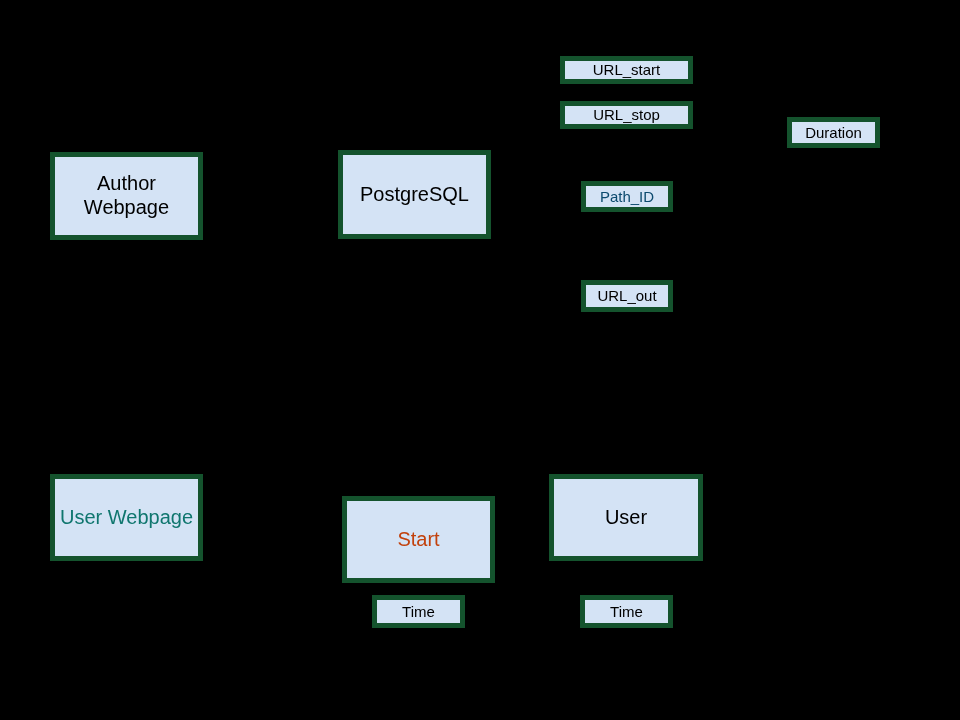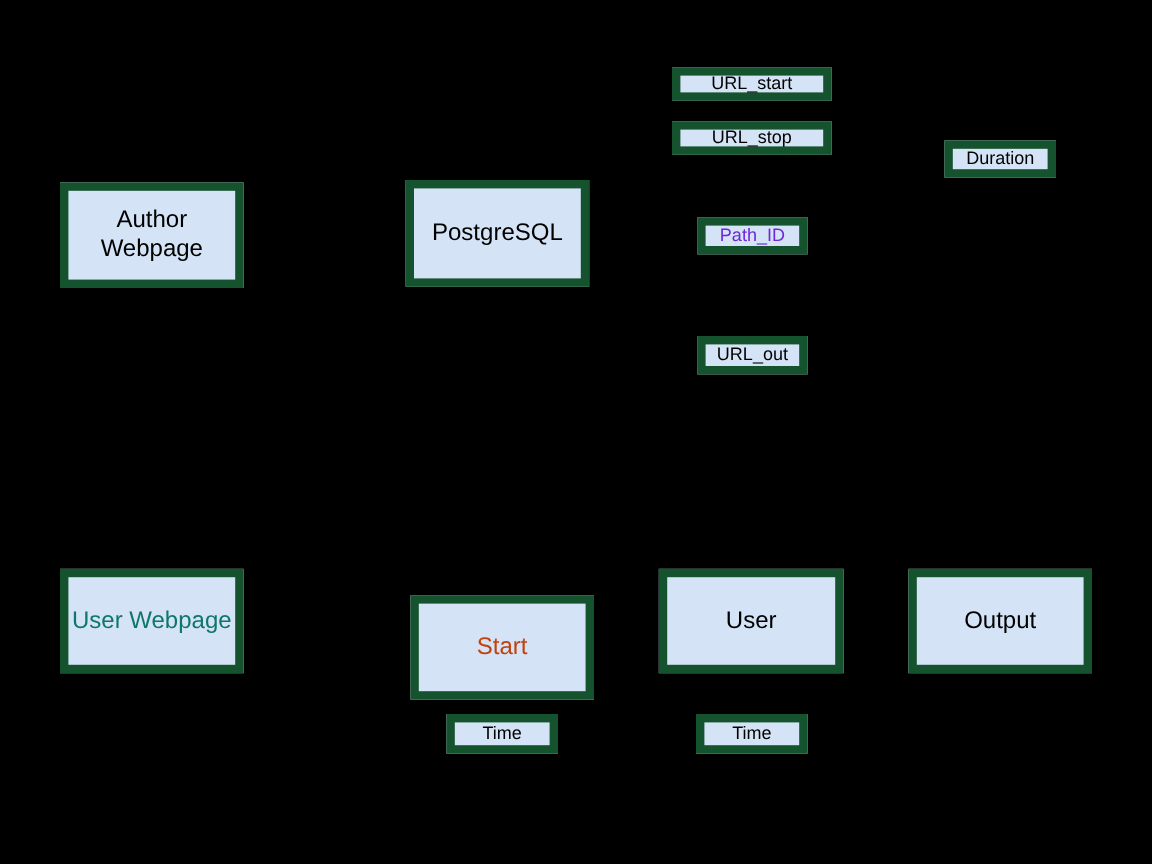--- a/index.html
+++ b/index.html
@@ -22,43 +22,42 @@
   }
   .node {
     position: absolute;
     box-sizing: border-box;
     display: flex;
     align-items: center;
     justify-content: center;
     text-align: center;
     color: #000000;
     background: #d4e3f5;
-    border: 7px solid #14532d;
+    border: 5px solid #14532d;
     line-height: 1.18;
     white-space: pre-line;
     -webkit-font-smoothing: antialiased;
   }
   .node.large {
     font-size: 20px;
   }
   .node.small {
     font-size: 15px;
   }
 </style>
 </head>
 <body>
 
 <div id="canvas" style="background: rgb(0, 0, 0);">
     <div class="node large" style="left: 50px; top: 152px; width: 153px; height: 88px; background: rgb(212, 227, 245); color: rgb(0, 0, 0);">Author
 Webpage</div>
     <div class="node large" style="left: 338px; top: 150px; width: 153px; height: 89px; background: rgb(212, 227, 245); color: rgb(0, 0, 0);">PostgreSQL</div>
     <div class="node small" style="left: 560px; top: 56px; width: 133px; height: 28px; background: rgb(212, 227, 245); color: rgb(0, 0, 0);">URL_start</div>
     <div class="node small" style="left: 560px; top: 101px; width: 133px; height: 28px; background: rgb(212, 227, 245); color: rgb(0, 0, 0);">URL_stop</div>
-    <div class="node small" style="left: 581px; top: 181px; width: 92px; height: 31px; background: rgb(212, 227, 245); color: #6d28d9;">Path_ID</div>
+    <div class="node small" style="left: 581px; top: 181px; width: 92px; height: 31px; background: rgb(212, 227, 245); color: #0c4a6e;">Path_ID</div>
     <div class="node small" style="left: 581px; top: 280px; width: 92px; height: 32px; background: rgb(212, 227, 245); color: rgb(0, 0, 0);">URL_out</div>
     <div class="node small" style="left: 787px; top: 117px; width: 93px; height: 31px; background: rgb(212, 227, 245); color: rgb(0, 0, 0); text-align: center;">Duration</div>
     <div class="node large" style="left: 50px; top: 474px; width: 153px; height: 87px; background: rgb(212, 227, 245); color: #0f766e;">User Webpage</div>
     <div class="node large" style="left: 342px; top: 496px; width: 153px; height: 87px; background: rgb(212, 227, 245); color: #c2410c;">Start</div>
     <div class="node large" style="left: 549px; top: 474px; width: 154px; height: 87px; background: rgb(212, 227, 245); color: rgb(0, 0, 0);">User</div>
-    <div class="node large" style="left: 757px; top: 474px; width: 153px; height: 87px; background: rgb(212, 227, 245); color: rgb(0, 0, 0);">Output</div>
     <div class="node small" style="left: 372px; top: 595px; width: 93px; height: 33px; background: rgb(212, 227, 245); color: rgb(0, 0, 0);">Time</div>
     <div class="node small" style="left: 580px; top: 595px; width: 93px; height: 33px; background: rgb(212, 227, 245); color: rgb(0, 0, 0);">Time</div>
   </div>
 
 </body></html>

